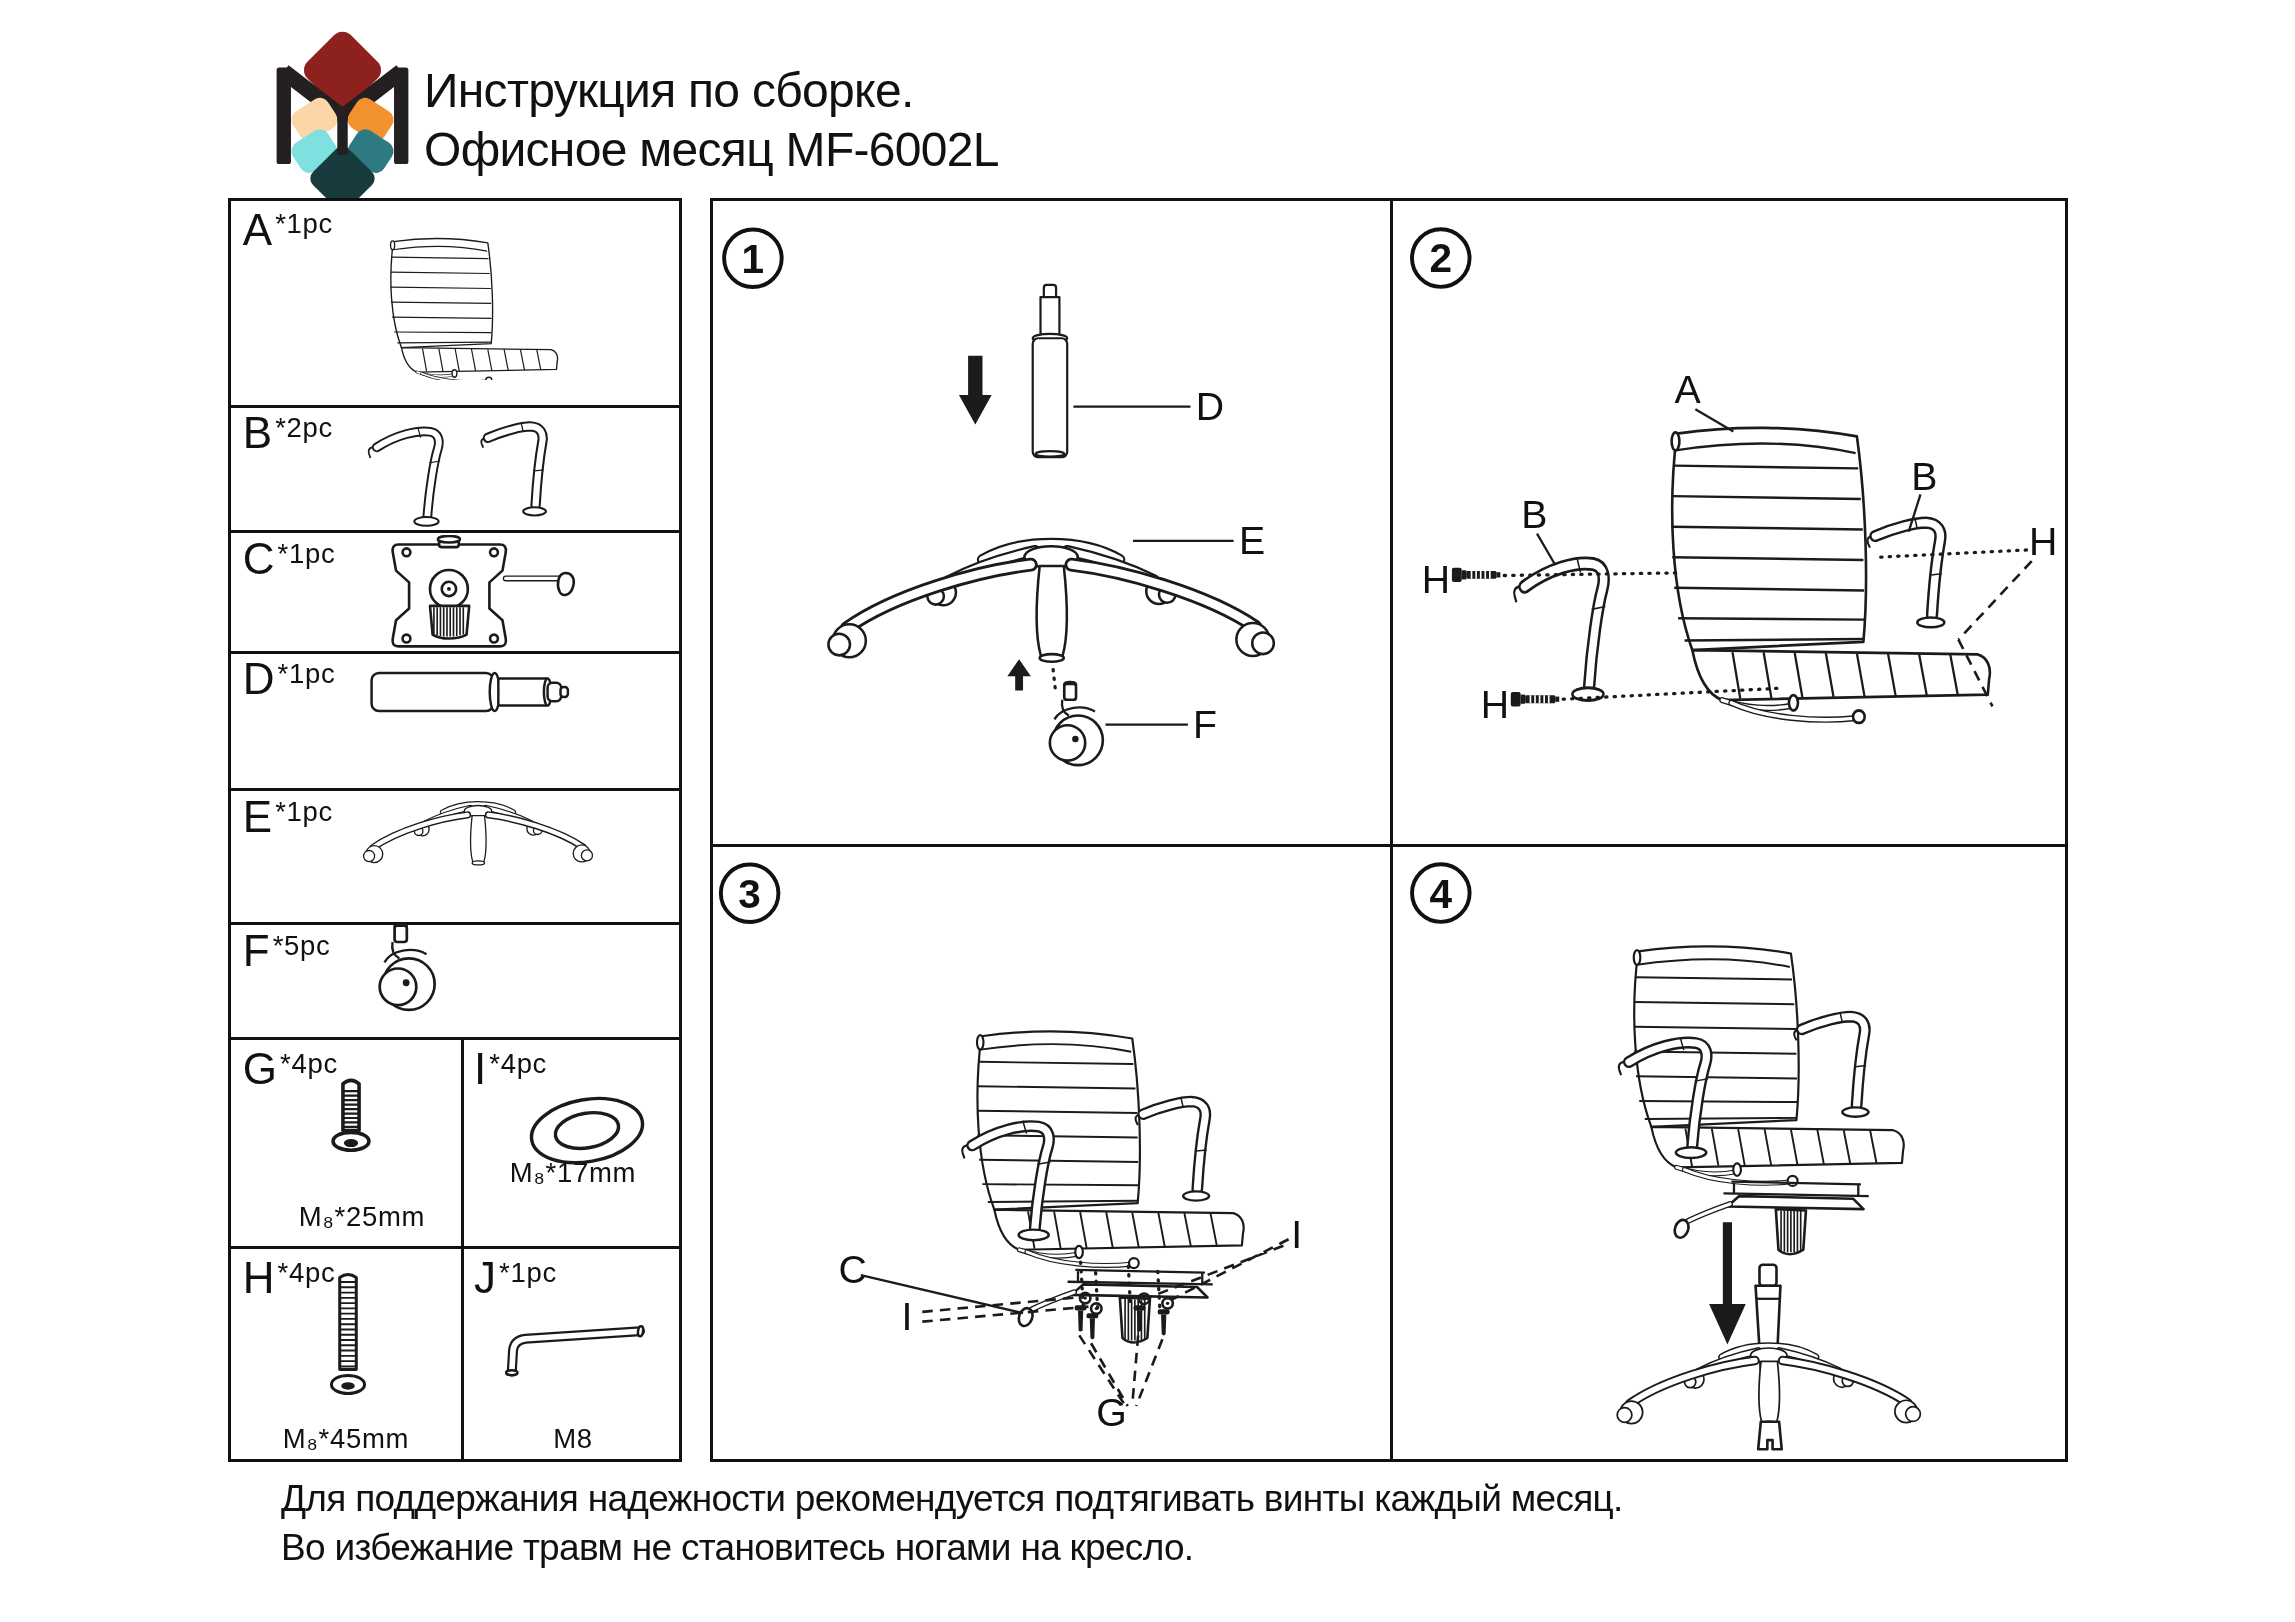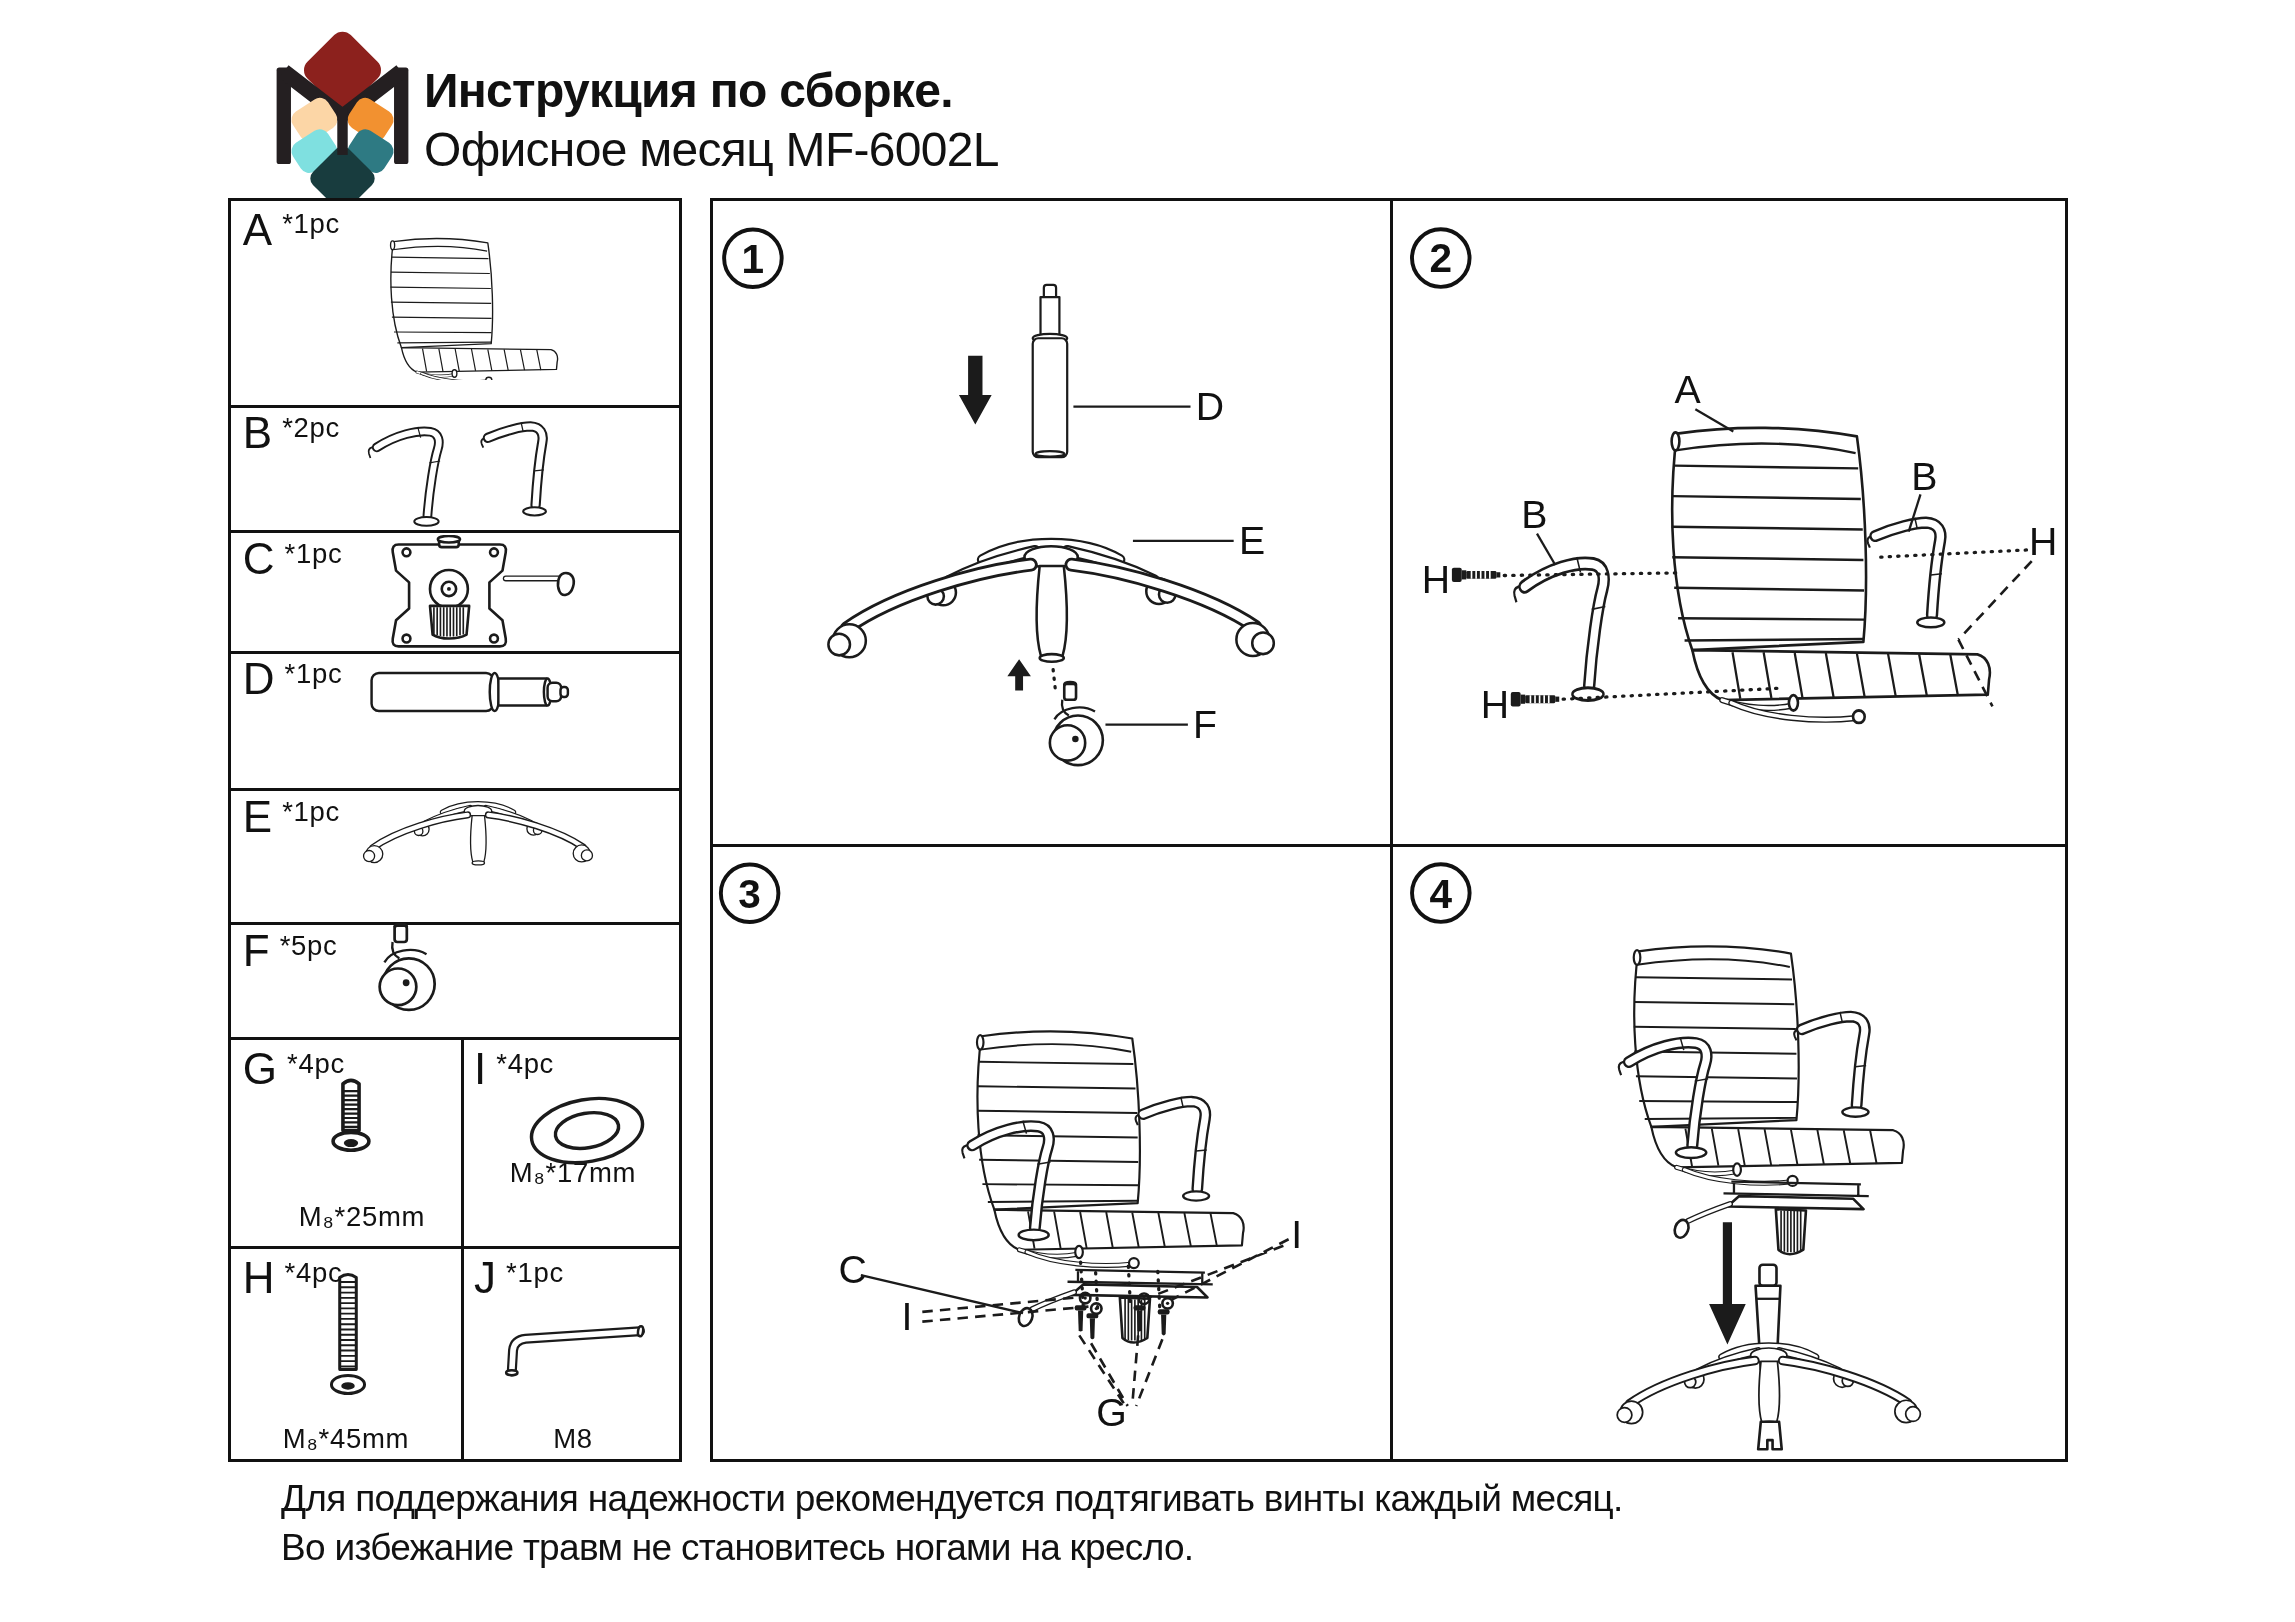--- a/index.html
+++ b/index.html
@@ -1,29 +1,29 @@
 <!DOCTYPE html>
 <html style="font-size:10.5px"><head>
 <meta charset="utf-8">
 <style>
   html,body{margin:0;padding:0;background:#fff;}
   body{width:2295px;height:1623px;position:relative;overflow:hidden;
        font-family:"Liberation Sans","DejaVu Sans",sans-serif;color:#111;}
   .abs{position:absolute;}
   
   #logo{left:274px;top:29px;width:137px;height:171px;}
-  #title{left:424px;top:63px;font-size:48px;font-weight:700;letter-spacing:-0.7px;white-space:nowrap;}
+  #title{left:424px;top:63px;font-size:48px;font-weight:400;letter-spacing:-0.7px;white-space:nowrap;}
   #subtitle{left:424px;top:122px;font-size:48px;font-weight:400;letter-spacing:-0.7px;white-space:nowrap;}
   
   #ptable{left:228px;top:198px;width:454px;height:1264px;border:3.3px solid #111;box-sizing:border-box;}
   .hdiv{position:absolute;left:0;width:100%;height:2.6px;background:#111;}
   .vdiv{position:absolute;width:2.6px;background:#111;}
   .plabel{position:absolute;display:flex;align-items:flex-start;line-height:1;}
   .plabel .big{font-size:44px;}
-  .plabel .qty{font-size:27.5px;margin-top:2.6px;margin-left:10px;letter-spacing:0.7px;}
+  .plabel .qty{font-size:27.5px;margin-top:2.6px;margin-left:3px;letter-spacing:0.7px;}
   .spec{position:absolute;font-size:27.5px;letter-spacing:0.7px;text-align:center;white-space:nowrap;}
   
   #panels{left:710px;top:198px;width:1358px;height:1264px;border:3.3px solid #111;box-sizing:border-box;}
   #pv{left:677px;top:0;height:100%;}
   #ph{top:643px;left:0;}
   .panel{position:absolute;}
   
   .ln{fill:#fff;stroke:#1b1b1b;stroke-width:4;stroke-linejoin:round;}
   .lnn{fill:none;stroke:#1b1b1b;stroke-width:4;stroke-linejoin:round;}
   .dk{fill:#1b1b1b;stroke:none;}

